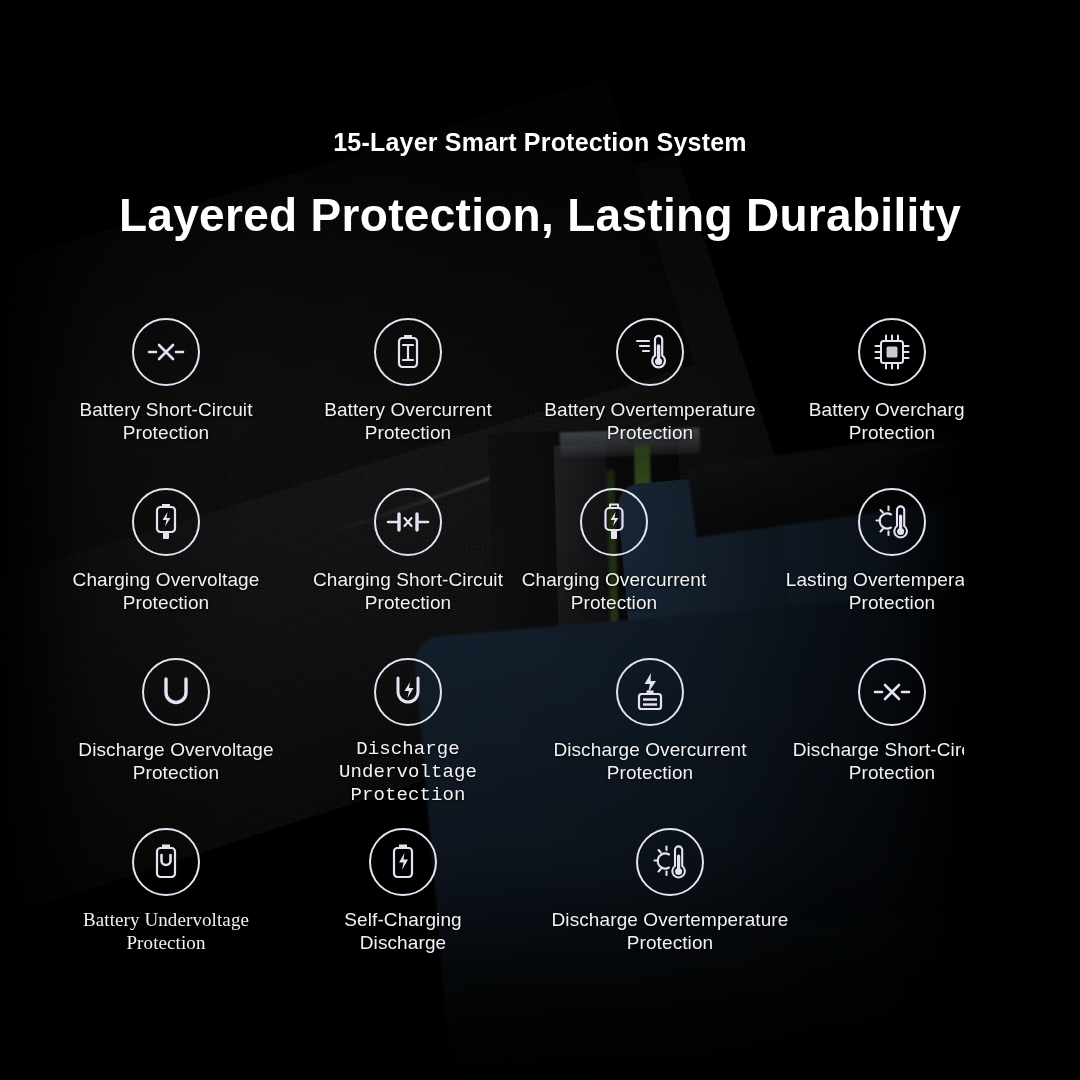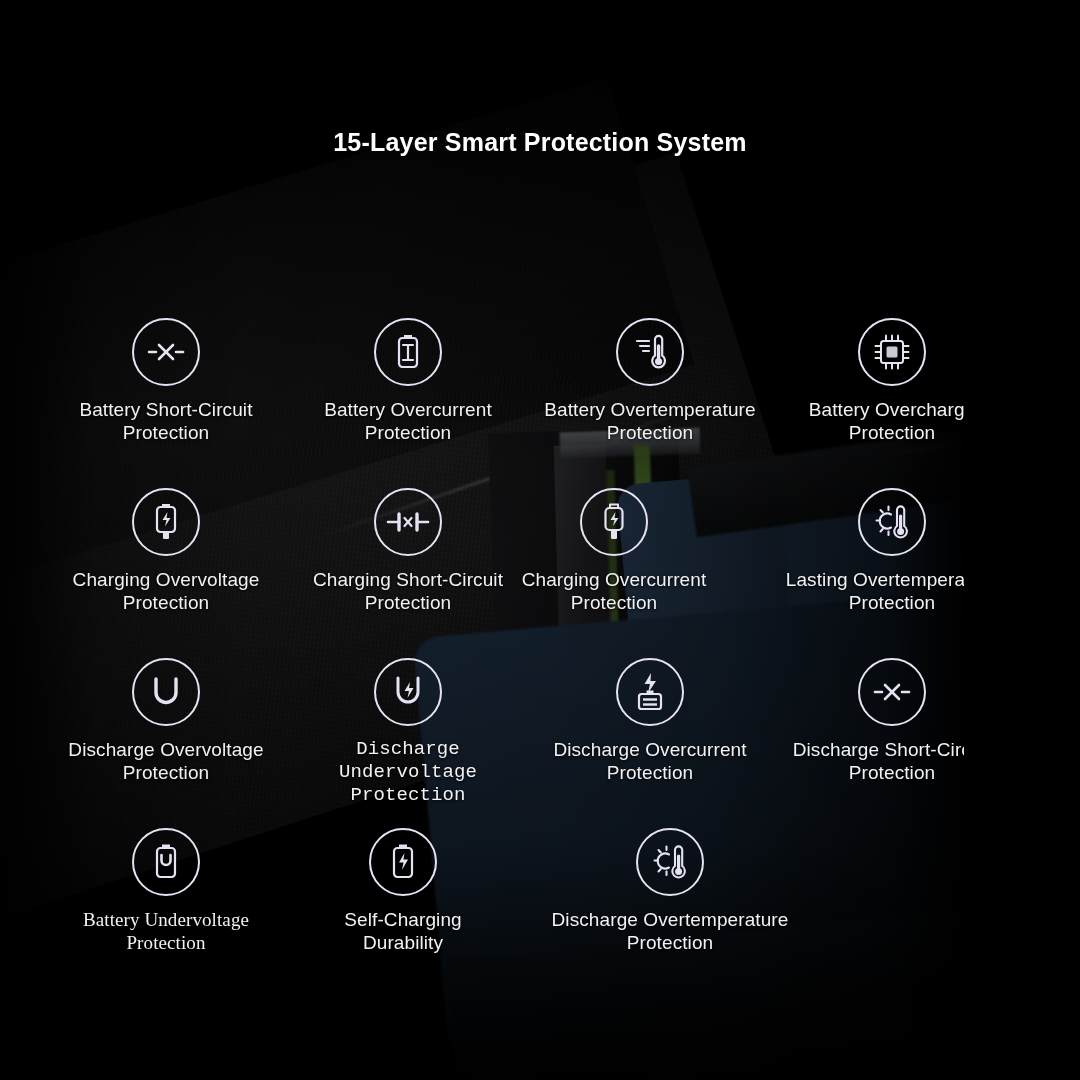--- a/index.html
+++ b/index.html
@@ -286,20 +286,21 @@
     <div class="bar-right-top"></div>
     <div class="bar-dark-low"></div>
     <div class="edge-gloss"></div>
 
     <div class="vignette"></div>
     <div class="side-fade"></div>
   </div>
 
   <div id="content">
     <div id="subtitle">15-Layer Smart Protection System</div>
+    <div id="headline">Layered Protection, Lasting Durability</div>
     <div id="grid">
         <div class="row">
           <div class="cell" style="left: 166px;">
             <div class="ring">
               <svg width="44" height="44" viewBox="0 0 44 44" fill="none" stroke="#e6e2f4" stroke-width="2.6" stroke-linecap="round">
       <line x1="5" y1="22" x2="12" y2="22"></line>
                 <line x1="32" y1="22" x2="39" y2="22"></line>
       <line x1="15" y1="15" x2="29" y2="29"></line>
                 <line x1="29" y1="15" x2="15" y2="29"></line>
               </svg>
@@ -408,21 +409,21 @@
       <line x1="7.5" y1="20.5" x2="11" y2="20.5"></line>
       <line x1="11.5" y1="31.5" x2="13.8" y2="29"></line>
       <line x1="19.5" y1="35" x2="19.5" y2="31.5"></line>
               </svg>
             </div>
             <div class="lbl">Lasting Overtemperature
 Protection</div>
           </div>
         </div>
         <div class="row">
-          <div class="cell" style="left: 166px;">
+          <div class="cell" style="left: 176px;">
             <div class="ring">
               <svg width="40" height="40" viewBox="0 0 40 40" fill="none" stroke="#e6e2f4" stroke-width="3.4" stroke-linecap="round">
       <path d="M10 7 v13.5a10 10 0 0 0 20 0V7"></path>
               </svg>
             </div>
             <div class="lbl">Discharge Overvoltage
 Protection</div>
           </div>
           <div class="cell" style="left: 408px; font-family: Liberation Mono, monospace;">
             <div class="ring">
@@ -474,21 +475,21 @@
           </div>
           <div class="cell" style="left: 403px;">
             <div class="ring">
               <svg width="38" height="44" viewBox="0 0 38 44" fill="none" stroke="#e6e2f4" stroke-width="2.2" stroke-linejoin="round">
       <rect x="10" y="8" width="18" height="29" rx="3.5"></rect>
       <path d="M15 4.5 h8 v3.5 h-8 z" fill="#e6e2f4" stroke="none"></path>
       <path d="M20.5 13 l-5.5 9.5 h4.5 l-1.5 7.5 6-10.5h-4.5z" fill="#e6e2f4" stroke="none"></path>
               </svg>
             </div>
             <div class="lbl">Self-Charging
-Durability</div>
+Discharge</div>
           </div>
           <div class="cell" style="left: 670px;">
             <div class="ring">
               <svg width="46" height="44" viewBox="0 0 46 44" fill="none" stroke="#e6e2f4" stroke-width="2.1" stroke-linecap="round">
       <path d="M28 10a3.6 3.6 0 0 1 7.2 0v16a6.3 6.3 0 1 1-7.2 0z"></path>
       <line x1="31.6" y1="16" x2="31.6" y2="28" stroke-width="3.2"></line>
       <circle cx="31.6" cy="31.5" r="3.5" fill="#e6e2f4" stroke="none"></circle>
       <path d="M22 14.5a7.5 7.5 0 1 0 0 13"></path>
       <line x1="19.5" y1="6.5" x2="19.5" y2="10"></line>
       <line x1="11.5" y1="10" x2="13.8" y2="12.5"></line>

